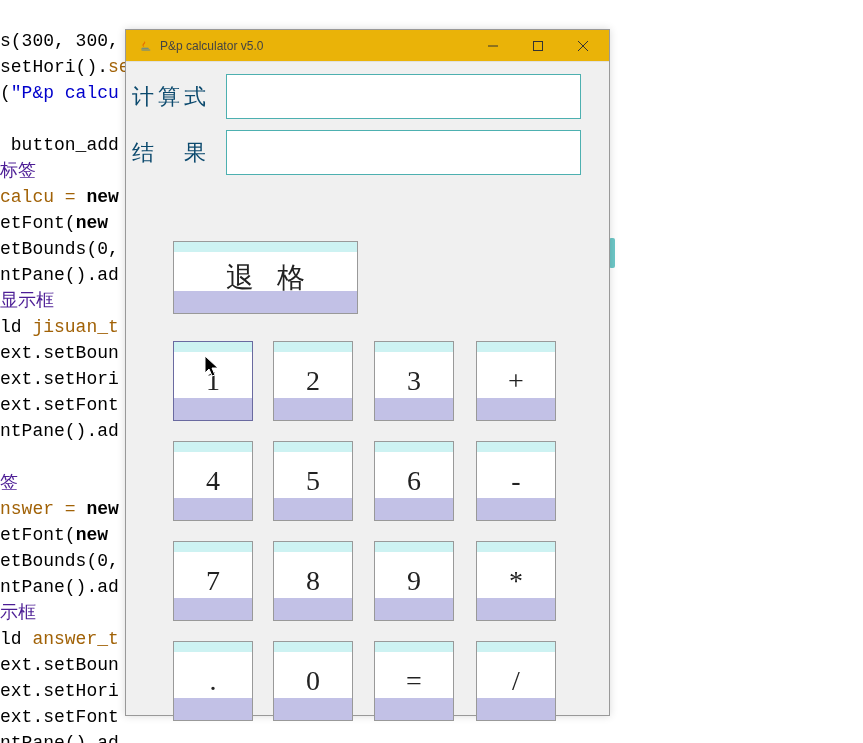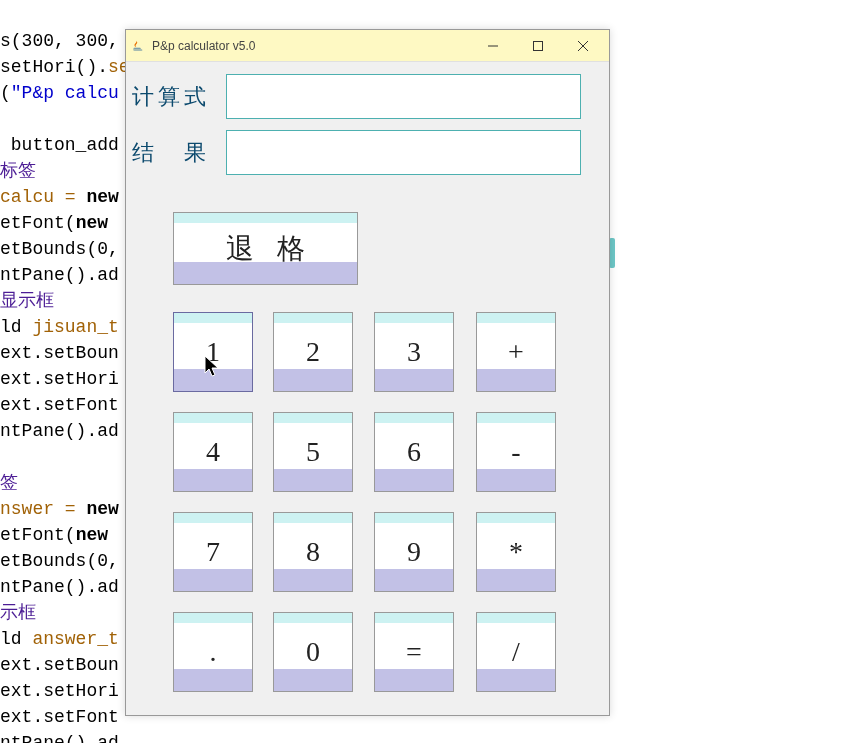--- a/index.html
+++ b/index.html
@@ -32,24 +32,24 @@
       left: 125px;
       top: 29px;
       width: 485px;
       height: 687px;
       background: #f0f0f0;
       border: 1px solid #999;
       box-shadow: 0 0 8px rgba(0,0,0,0.15);
     }
     .titlebar {
       height: 32px;
-      background: #fef9c3;
+      background: #eab308;
       display: flex;
       align-items: center;
-      padding: 0 4px 0 4px;
+      padding: 0 4px 0 12px;
       border-bottom: 1px solid #e0e0e0;
     }
     .java-icon {
       width: 16px; height: 16px;
       display: flex; align-items: center; justify-content: center;
       margin-right: 6px;
     }
     .java-icon svg { width: 14px; height: 14px; }
     .titlebar-title {
       flex: 1;
@@ -88,20 +88,21 @@
 
     .btn {
       position: absolute;
       border: 1px solid #999;
       font-family: "KaiTi","STKaiti","SimSun",serif;
       font-size: 28px;
       color: #222;
       text-align: right;
       cursor: pointer;
       overflow: hidden;
+      margin-top: 29px;
     }
     .btn .stripe-top {
       position: absolute; top: 0; left: 0; right: 0; height: 10px;
       background: #cdf2f2;
     }
     .btn .stripe-mid {
       position: absolute; top: 10px; left: 0; right: 0; bottom: 22px;
       background: #fff;
     }
     .btn .stripe-bot {

